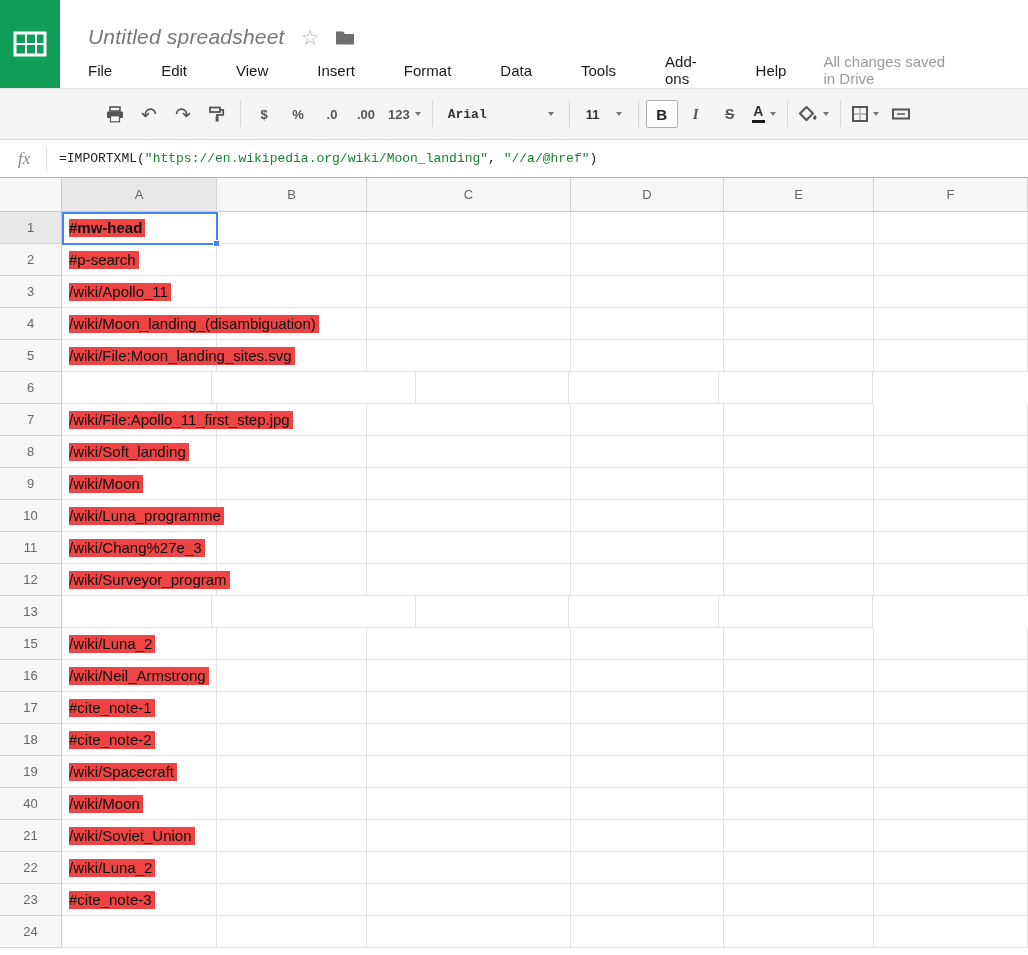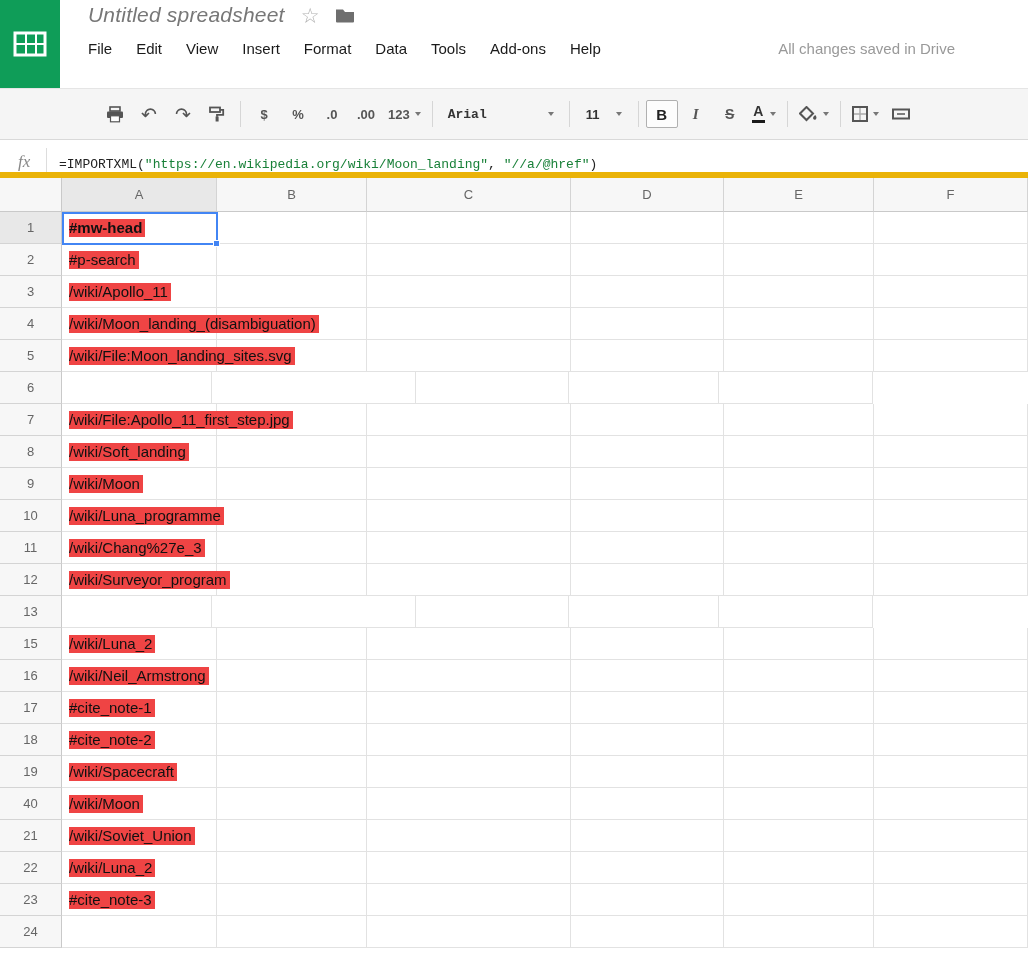--- a/index.html
+++ b/index.html
@@ -8,26 +8,26 @@
     width:1028px; height:955px; position:relative; overflow:hidden;
     background:#fff; font-family:"Liberation Sans","DejaVu Sans",sans-serif;
   }
 
   
   .header { height:88px; display:flex; background:#fff; }
   .logo {
     width:60px; height:88px; background:var(--brand,#0f9d58);
     display:flex; align-items:center; justify-content:center; flex:0 0 60px;
   }
-  .header-right { flex:1; padding-left:28px; padding-top:1px; min-width:0; }
+  .header-right { flex:1; padding-left:28px; padding-top:23px; min-width:0; }
   .title-row { display:flex; align-items:center; height:28px; }
   .doc-title { font-size:21px; font-style:italic; color:#777; letter-spacing:.2px; cursor:text; }
   .star { color:#b0b0b0; font-size:21px; line-height:1; margin-left:16px; cursor:pointer; }
   .folder { margin-left:16px; display:flex; align-items:center; cursor:pointer; }
-  .menu-row { display:flex; align-items:center; margin-top:9px; height:20px; }
+  .menu-row { display:flex; align-items:center; margin-top:9px; height:20px;gap:25px; }
   .menu-item { font-size:15px; color:#1a1a1a; padding:0 12px; cursor:pointer; }
   .menu-item:first-child { padding-left:0; }
   .status { margin-left:auto; margin-right:73px; color:#999; font-size:15px; }
 
   
   .toolbar {
     height:52px; background:#f5f5f5; border-top:1px solid #e5e5e5;
     border-bottom:1px solid #d9d9d9; display:flex; align-items:center;
     padding-left:98px; overflow:hidden; white-space:nowrap;
   }
@@ -44,22 +44,22 @@
   .size-select { width:54px; justify-content:space-between; padding:0 9px; color:#333; }
   .active-btn { border:1px solid #b0b0b0; background:#fdfdfd; color:#222; }
   .italic-label { font-style:italic; font-family:"Liberation Serif",serif; font-size:15px; }
   .strike-label { text-decoration:line-through; font-size:14px; }
   .a-color { display:flex; flex-direction:column; align-items:center; }
   .a-color .a { font-size:14px; font-weight:bold; color:#333; line-height:13px; }
   .a-color .bar { width:13px; height:3px; background:#1a1a1a; margin-top:2px; }
 
   
   .formula-bar {
-    height:38px; display:flex; align-items:flex-end; background:#fff;
-    border-bottom:6px solid #eab308; padding-left:18px;
+    height:38px; display:flex; align-items:center; background:#fff;
+    border-bottom:1px solid #eab308; padding-left:18px;
   }
   .fx { font-family:"Liberation Serif","DejaVu Serif",serif; font-style:italic;
         color:#888; font-size:17px; width:28px; flex:0 0 28px; }
   .fbar-sep { width:1px; height:24px; background:#ddd; margin-right:12px; flex:0 0 1px; }
   .formula-text { font-family:"Liberation Mono","DejaVu Sans Mono",monospace;
                   font-size:13px; color:#222; white-space:pre; cursor:text; }
   .f-string { color:var(--fstring,#188038); }
   .f-code { color:#222; }
 
   

